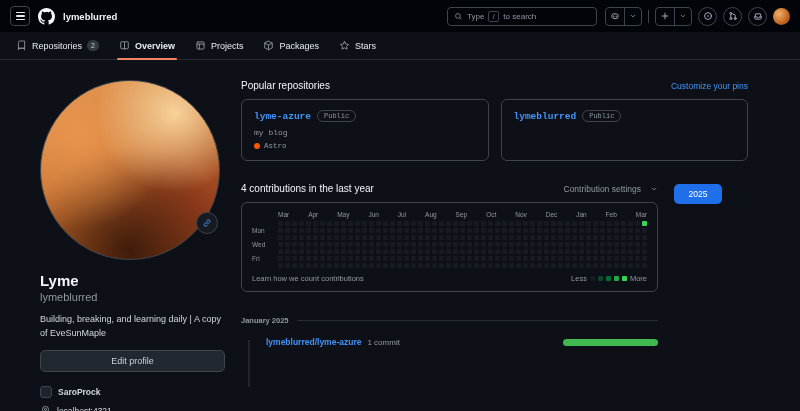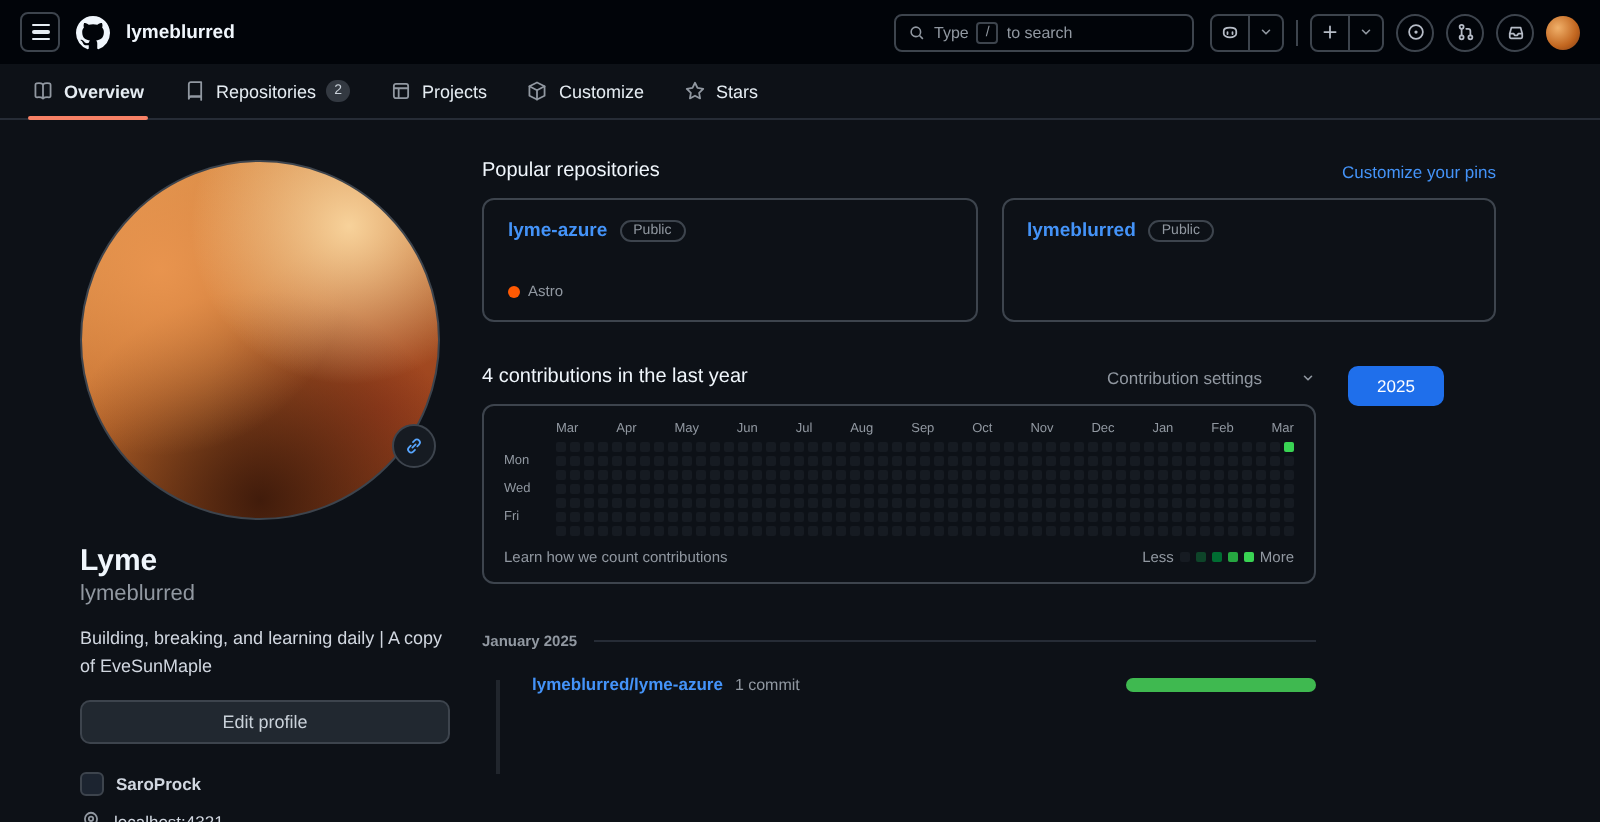--- a/index.html
+++ b/index.html
@@ -75,34 +75,34 @@
   .details { list-style:none; margin:14px 0 0; padding:0; display:flex; flex-direction:column; gap:7px; }
   .details li { display:flex; align-items:center; gap:6px; font-size:8.5px; color:#d1d7e0; }
   .details svg { width:11px; height:11px; stroke:#9198a1; fill:none; stroke-width:1.3; stroke-linecap:round; stroke-linejoin:round; flex:none; }
   .org-avatar { width:12px; height:12px; border-radius:3px; background:#1c2430; border:1px solid #3d444d; flex:none; }
   .details .org-name { font-weight:700;text-align:right; }
 
   
   .sec-head { display:flex; align-items:center; justify-content:space-between; }
   .sec-title { font-size:10px; font-weight:400; color:#f0f6fc; }
   .blink { color:var(--link,#4493f8); font-size:8.5px; cursor:pointer; }
-  .repo-row { display:flex; gap:12px; margin-top:8px; }
+  .repo-row { display:flex; gap:12px; margin-top:8px;font-family:Liberation Mono, monospace; }
   .repo-card { flex:1; border:1px solid #3d444d; border-radius:6px; padding:10px 12px; height:62px;
                display:flex; flex-direction:column; background:#0d1117; }
   .repo-top { display:flex; align-items:center; gap:6px; }
   .repo-name { font-size:9.5px; font-weight:700; color:var(--link,#4493f8); cursor:pointer; }
   .pill { border:1px solid #3d444d; border-radius:999px; padding:1px 6px; font-size:7px; color:#9198a1; }
   .repo-desc { margin-top:6px; font-size:8px; color:#9198a1; }
   .repo-lang { margin-top:auto; display:flex; align-items:center; gap:4px; font-size:7.5px; color:#9198a1; }
   .lang-dot { width:6px; height:6px; border-radius:50%; background:#ff5a03; }
 
   
   .contrib { margin-top:22px; display:flex; align-items:flex-start; }
   .contrib-left { width:417px; flex:none; }
-  .settings-btn { display:flex; align-items:center; gap:19px; background:none; border:none; color:#9198a1;
+  .settings-btn { display:flex; align-items:center; gap:9px; background:none; border:none; color:#9198a1;
                   font-size:8.5px; cursor:pointer; padding:0; }
   .graph-card { margin-top:8px; border:1px solid #3d444d; border-radius:6px; padding:8px 10px; }
   .months { display:flex; justify-content:space-between; margin-left:26px; width:369px; font-size:6.5px;
             color:#9198a1; margin-bottom:3px; }
   .graph-body { display:flex; gap:4px; }
   .daycol { display:grid; grid-template-rows:repeat(7,5px); row-gap:2px; width:22px; font-size:6.5px; color:#9198a1; }
   .daycol span { line-height:5px; }
   .d1 { grid-row:2; } .d2 { grid-row:4; } .d3 { grid-row:6; }
   .cgrid { display:grid; grid-template-rows:repeat(7,5px); grid-auto-flow:column; grid-auto-columns:5px; gap:2px; }
   .cell { width:5px; height:5px; border-radius:1px; background:#161b22; display:block; }
@@ -204,48 +204,48 @@
         <svg class="hicon" viewBox="0 0 16 16">
             <path d="M3 9.3 4.3 4.5h7.4L13 9.3v2.7a1 1 0 0 1-1 1H4a1 1 0 0 1-1-1z"></path>
             <path d="M3 9.3h3.2l.7 1.4h2.2l.7-1.4H13"></path>
           </svg>
       </button>
       <span class="mini-avatar"></span>
     </div>
   </header>
 
   <nav class="tabs">
-    <a class="tab active">
-      <svg viewBox="0 0 16 16">
-          <path d="M8 3.2C6.8 2.3 5 2.2 3.3 2.5c-.5.1-.8.5-.8 1v8.2c0 .6.6 1 1.2.9 1.5-.2 3.1-.1 4.3.8 1.2-.9 2.8-1 4.3-.8.6.1 1.2-.3 1.2-.9V3.5c0-.5-.3-.9-.8-1C11 2.2 9.2 2.3 8 3.2z"></path>
-          <path d="M8 3.2v10.2"></path>
-        </svg>
-      <span>Overview</span>
-    </a>
     <a class="tab">
       <svg viewBox="0 0 16 16">
           <path d="M3.5 3c0-.8.7-1.5 1.5-1.5h7.5V12H5c-.8 0-1.5.7-1.5 1.5z"></path>
           <path d="M3.5 13.5c0-.8.7-1.5 1.5-1.5h7.5v2.5"></path>
         </svg>
       <span>Repositories</span>
       <span class="count">2</span>
+    </a>
+    <a class="tab active">
+      <svg viewBox="0 0 16 16">
+          <path d="M8 3.2C6.8 2.3 5 2.2 3.3 2.5c-.5.1-.8.5-.8 1v8.2c0 .6.6 1 1.2.9 1.5-.2 3.1-.1 4.3.8 1.2-.9 2.8-1 4.3-.8.6.1 1.2-.3 1.2-.9V3.5c0-.5-.3-.9-.8-1C11 2.2 9.2 2.3 8 3.2z"></path>
+          <path d="M8 3.2v10.2"></path>
+        </svg>
+      <span>Overview</span>
     </a>
     <a class="tab">
       <svg viewBox="0 0 16 16">
           <rect x="2.8" y="2.8" width="10.4" height="10.4" rx="1.5"></rect>
           <path d="M2.8 6h10.4M6.3 6v7.2"></path>
         </svg>
       <span>Projects</span>
     </a>
     <a class="tab">
       <svg viewBox="0 0 16 16">
           <path d="m8 1.8 5.5 2.8v6.8L8 14.2l-5.5-2.8V4.6z"></path>
           <path d="M2.5 4.6 8 7.4l5.5-2.8M8 7.4v6.8"></path>
         </svg>
-      <span>Customize</span>
+      <span>Packages</span>
     </a>
     <a class="tab">
       <svg viewBox="0 0 16 16">
           <path d="m8 2 1.8 3.8 4.2.6-3 2.9.7 4.1L8 11.4l-3.7 2 .7-4.1-3-2.9 4.2-.6z"></path>
         </svg>
       <span>Stars</span>
     </a>
   </nav>
 
   <div class="content">
@@ -287,20 +287,21 @@
         <div class="sec-head">
           <span class="sec-title">Popular repositories</span>
           <a class="blink">Customize your pins</a>
         </div>
         <div class="repo-row">
           <div class="repo-card">
             <div class="repo-top">
               <a class="repo-name">lyme-azure</a>
               <span class="pill">Public</span>
             </div>
+            <div class="repo-desc">my blog</div>
             <div class="repo-lang">
               <span class="lang-dot" style="background: rgb(255, 90, 3);"></span>
               <span>Astro</span>
             </div>
           </div>
           <div class="repo-card">
             <div class="repo-top">
               <a class="repo-name">lymeblurred</a>
               <span class="pill">Public</span>
             </div>

